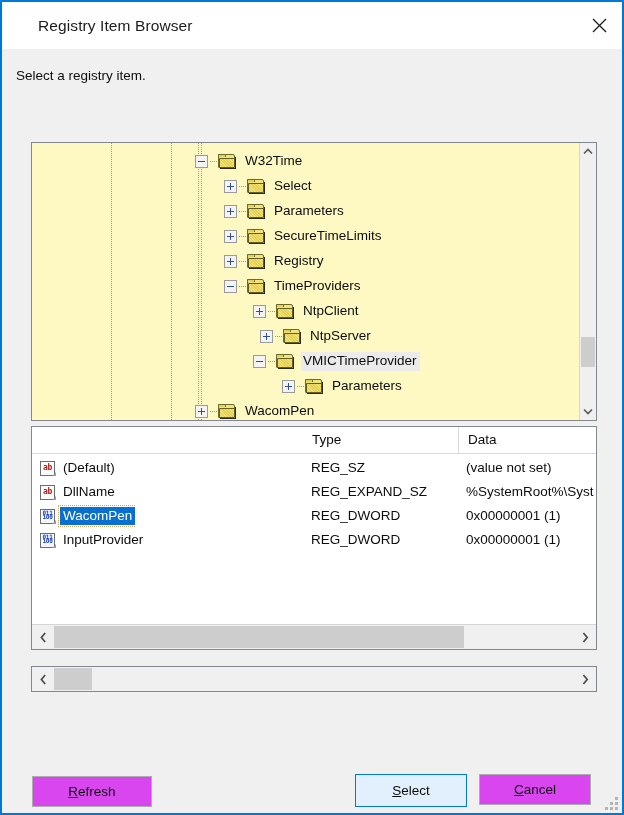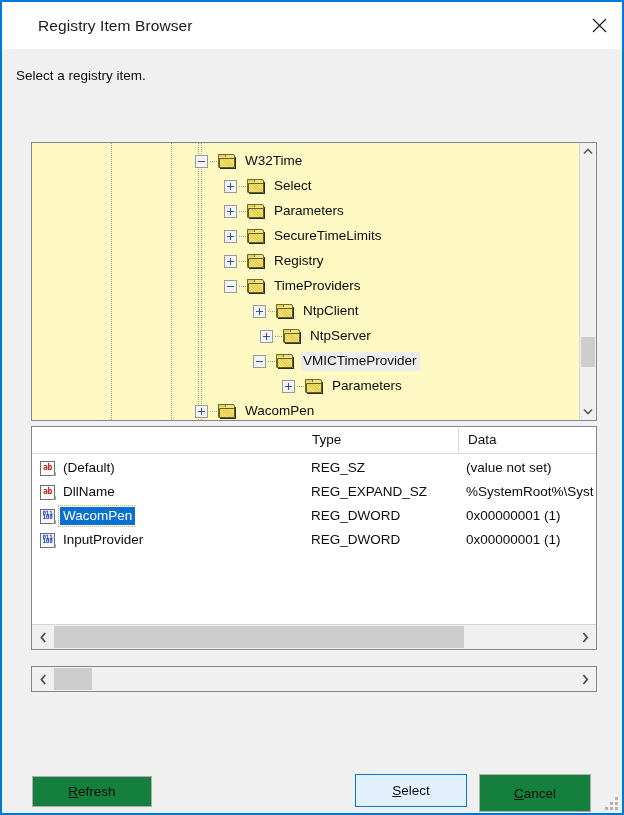--- a/index.html
+++ b/index.html
@@ -384,39 +384,39 @@
     height: 26px;
     box-sizing: border-box;
     border: 1px solid #828790;
     background: #f0f0f0;
   }
 
   
   .btn {
     position: absolute;
     box-sizing: border-box;
-    background: #15803d;
+    background: #d946ef;
     border: 1px solid #adadad;
     font-size: 13.5px;
     color: #0c0c0c;
     display: flex;
     align-items: center;
     justify-content: center;
     cursor: default;
     white-space: nowrap;
   }
   .btn.default {
     background: #e1f0fc;
     border: 1px solid #0078d7;
   }
   .btn .acc { text-decoration: underline; }
 
   #refresh-button { left: 30px; top: 774px; width: 120px; height: 31px; }
   #select-button  { left: 353px; top: 772px; width: 112px; height: 33px; }
-  #cancel-button  { left: 477px; top: 772px; width: 112px; height: 38px; }
+  #cancel-button  { left: 477px; top: 772px; width: 112px; height: 31px; }
 
   
   .grip {
     position: absolute;
     right: 4px;
     bottom: 3px;
     width: 13px;
     height: 13px;
   }
   .grip i {

